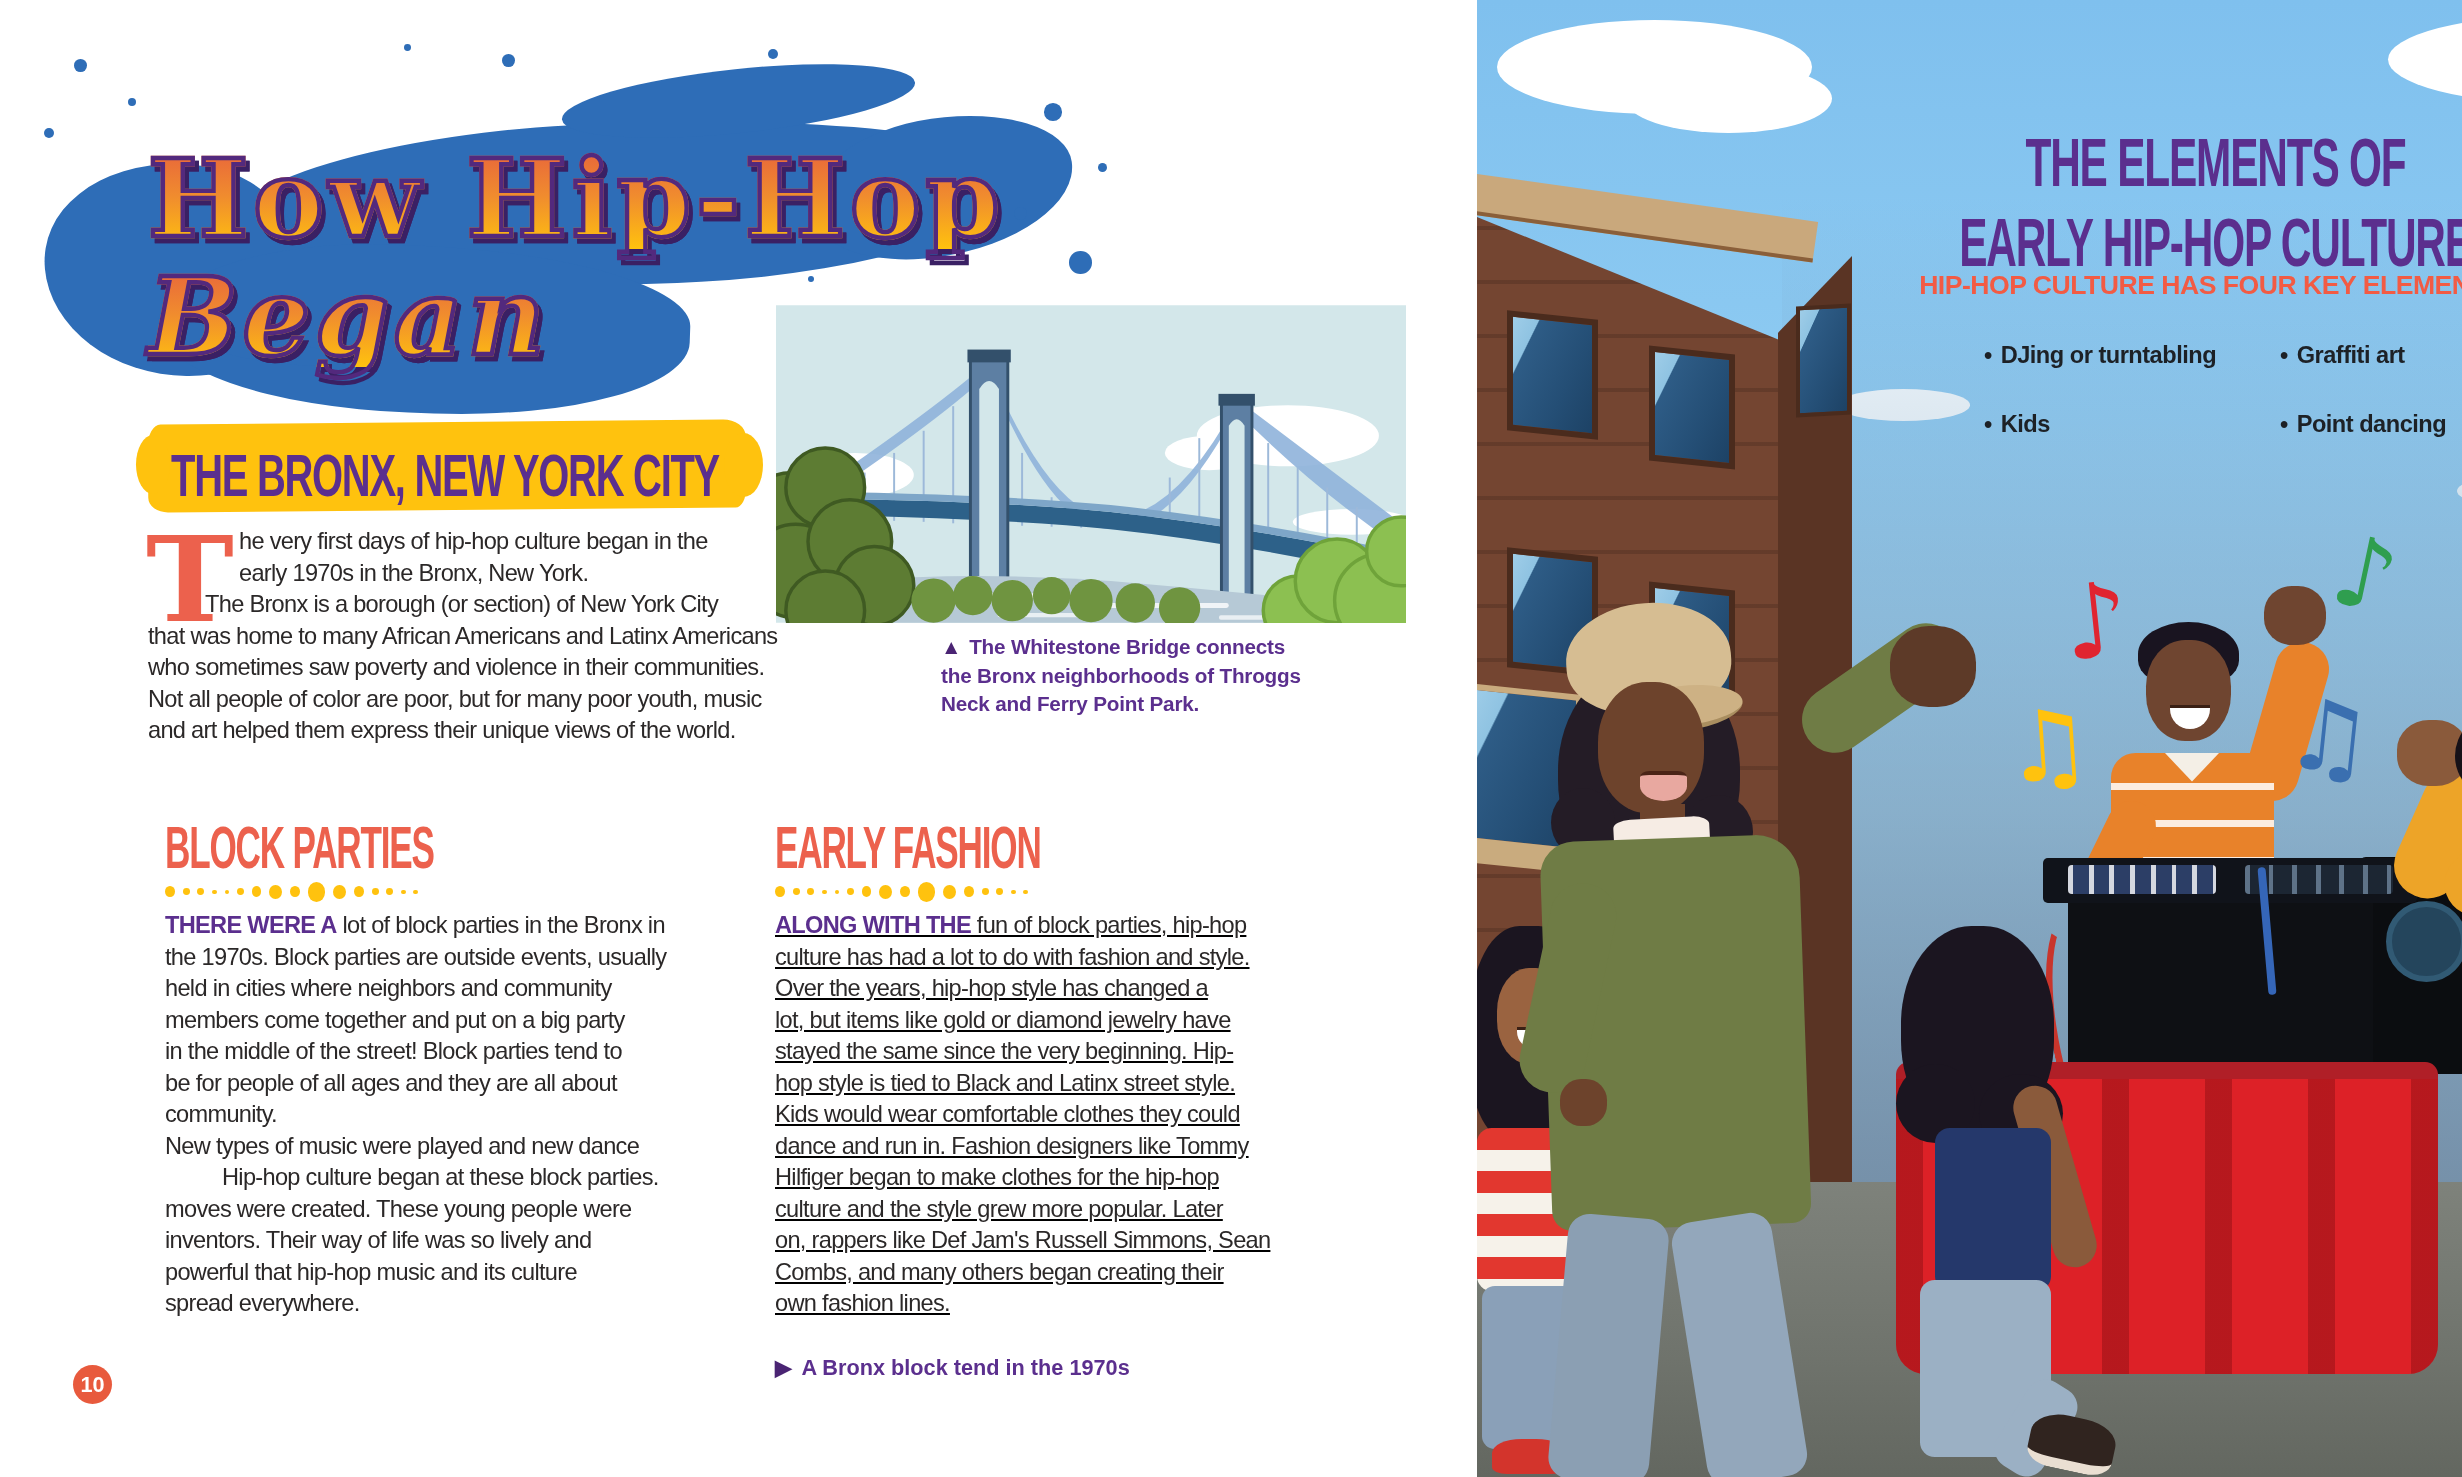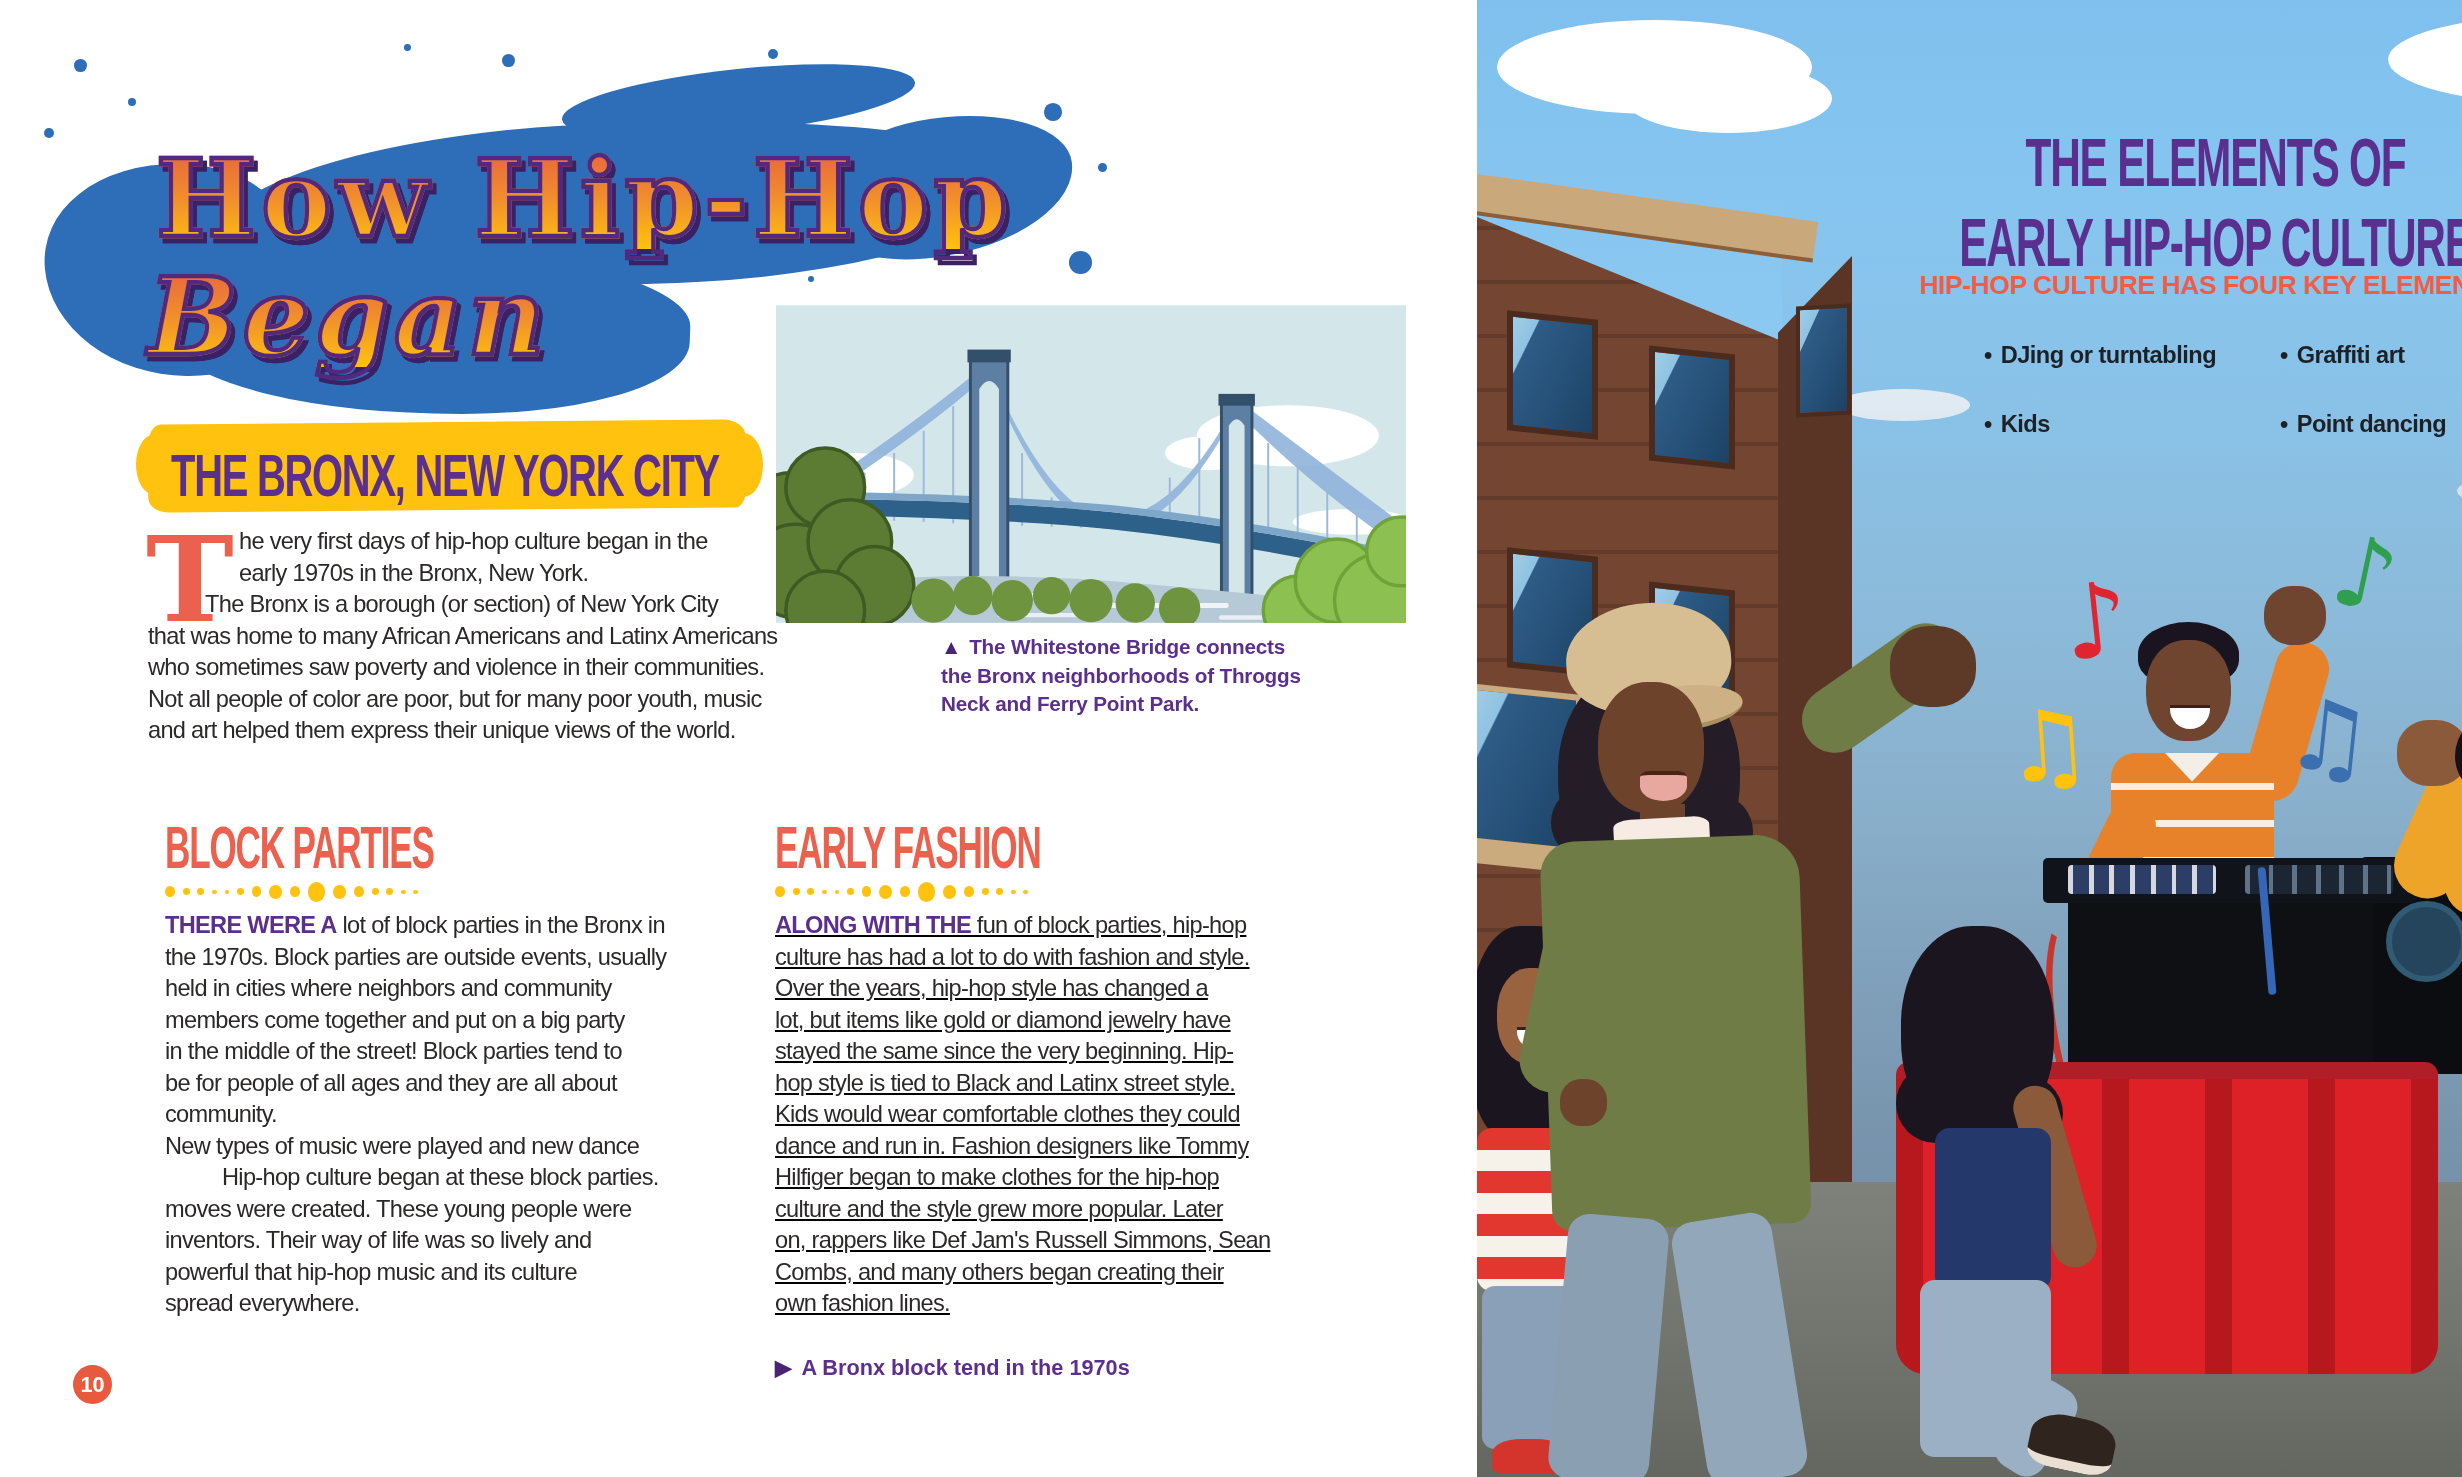--- a/index.html
+++ b/index.html
@@ -57,21 +57,21 @@
     <div class="splat" style="left:1044px;top:103px;width:17.7px;height:17.7px;border-radius:50%;"></div>
     <div class="splat" style="left:1098px;top:163px;width:8.9px;height:8.9px;border-radius:50%;"></div>
     <div class="splat" style="left:1014px;top:207px;width:12.8px;height:12.8px;border-radius:50%;"></div>
     <div class="splat" style="left:1069px;top:251px;width:22.7px;height:22.7px;border-radius:50%;"></div>
     <div class="splat" style="left:1034px;top:320px;width:9.8px;height:9.8px;border-radius:50%;"></div>
     <div class="splat" style="left:926px;top:345px;width:14.8px;height:14.8px;border-radius:50%;"></div>
     <div class="splat" style="left:975px;top:389px;width:10.8px;height:10.8px;border-radius:50%;"></div>
     <div class="splat" style="left:837px;top:404px;width:7.9px;height:7.9px;border-radius:50%;"></div>
     <div class="splat" style="left:808px;top:276px;width:5.9px;height:5.9px;border-radius:50%;"></div>
 
-    <div class="abs bigtitle" style="left:156px;top:148px;">How Hip-Hop</div>
+    <div class="abs bigtitle" style="left:148px;top:148px;">How Hip-Hop</div>
     <div class="abs bigtitle" style="left:148px;top:266px;font-style:italic;">Began</div>
 
     <div class="abs" style="left:148px;top:422px;width:598px;height:88px;background:#ffc20e;border-radius:12.8px 22.7px 10.8px 19.7px/21.7px 16.7px 19.7px 14.8px;transform:rotate(-0.5deg);"></div>
     <div class="abs" style="left:136px;top:435px;width:34px;height:59px;background:#ffc20e;border-radius:50%;"></div>
     <div class="abs" style="left:724px;top:433px;width:39px;height:64px;background:#ffc20e;border-radius:50%;"></div>
     <div class="abs brush purple" style="left:171px;top:441px;font-size:47px;transform:scale(0.85,1.25);transform-origin:left top;">THE BRONX, NEW YORK CITY</div>
 
     <div class="abs" style="left:146px;top:523px;font-family:'DejaVu Serif',serif;font-weight:bold;font-size:118px;line-height:113px;color:#ec614d;">T</div>
     <div class="abs" style="left:148px;top:526px;">
       <div class="ln pl">he very first days of hip-hop culture began in the</div>

